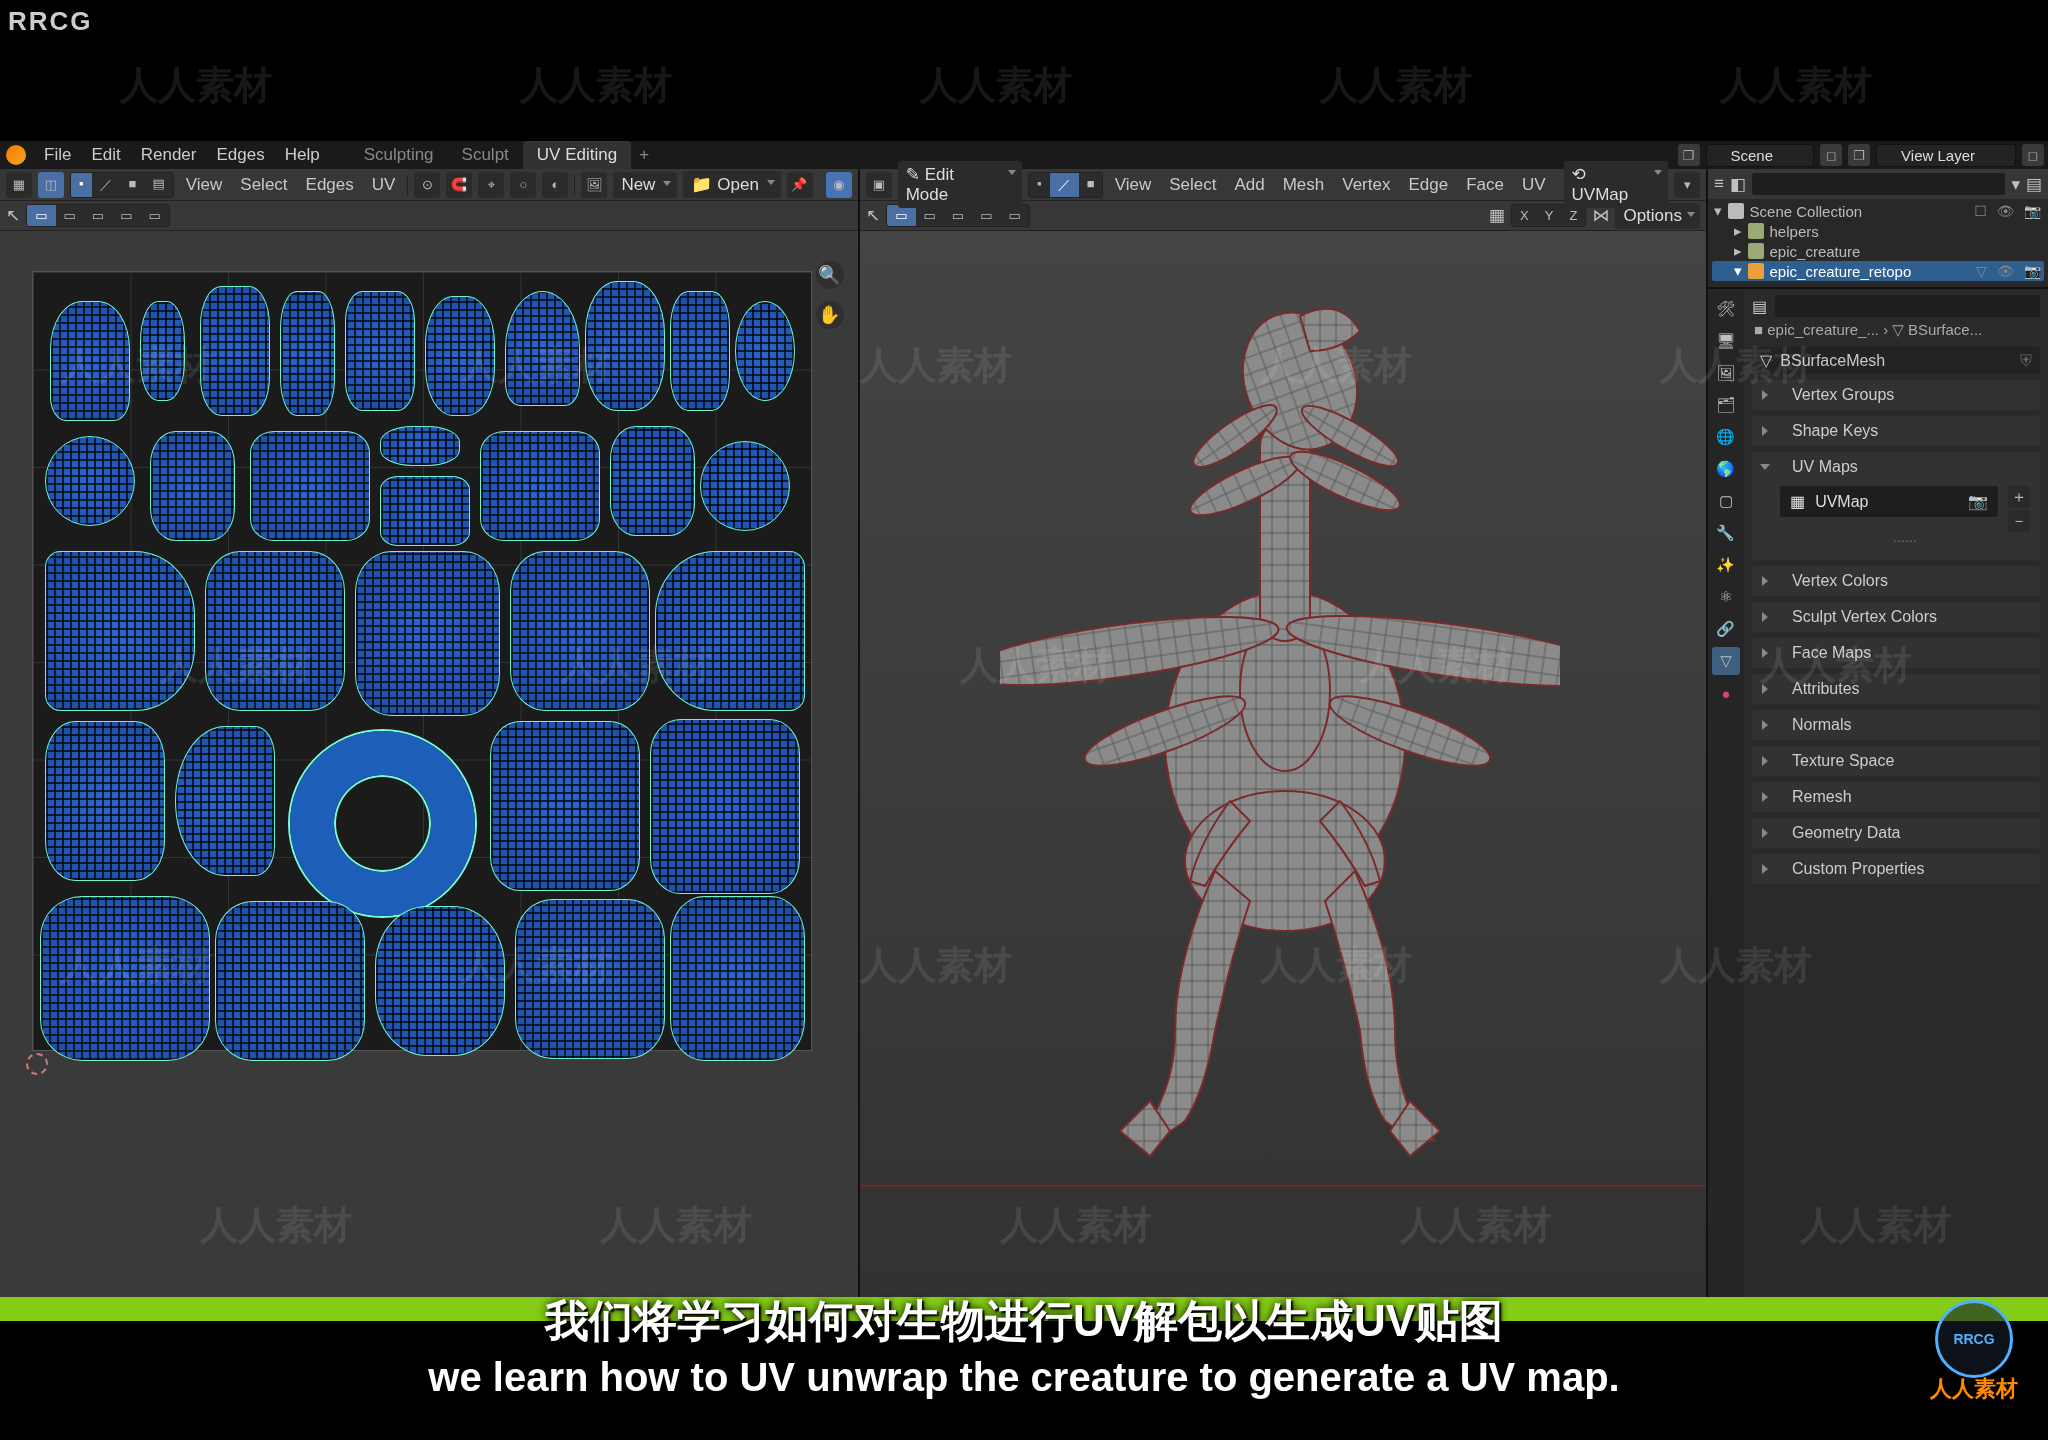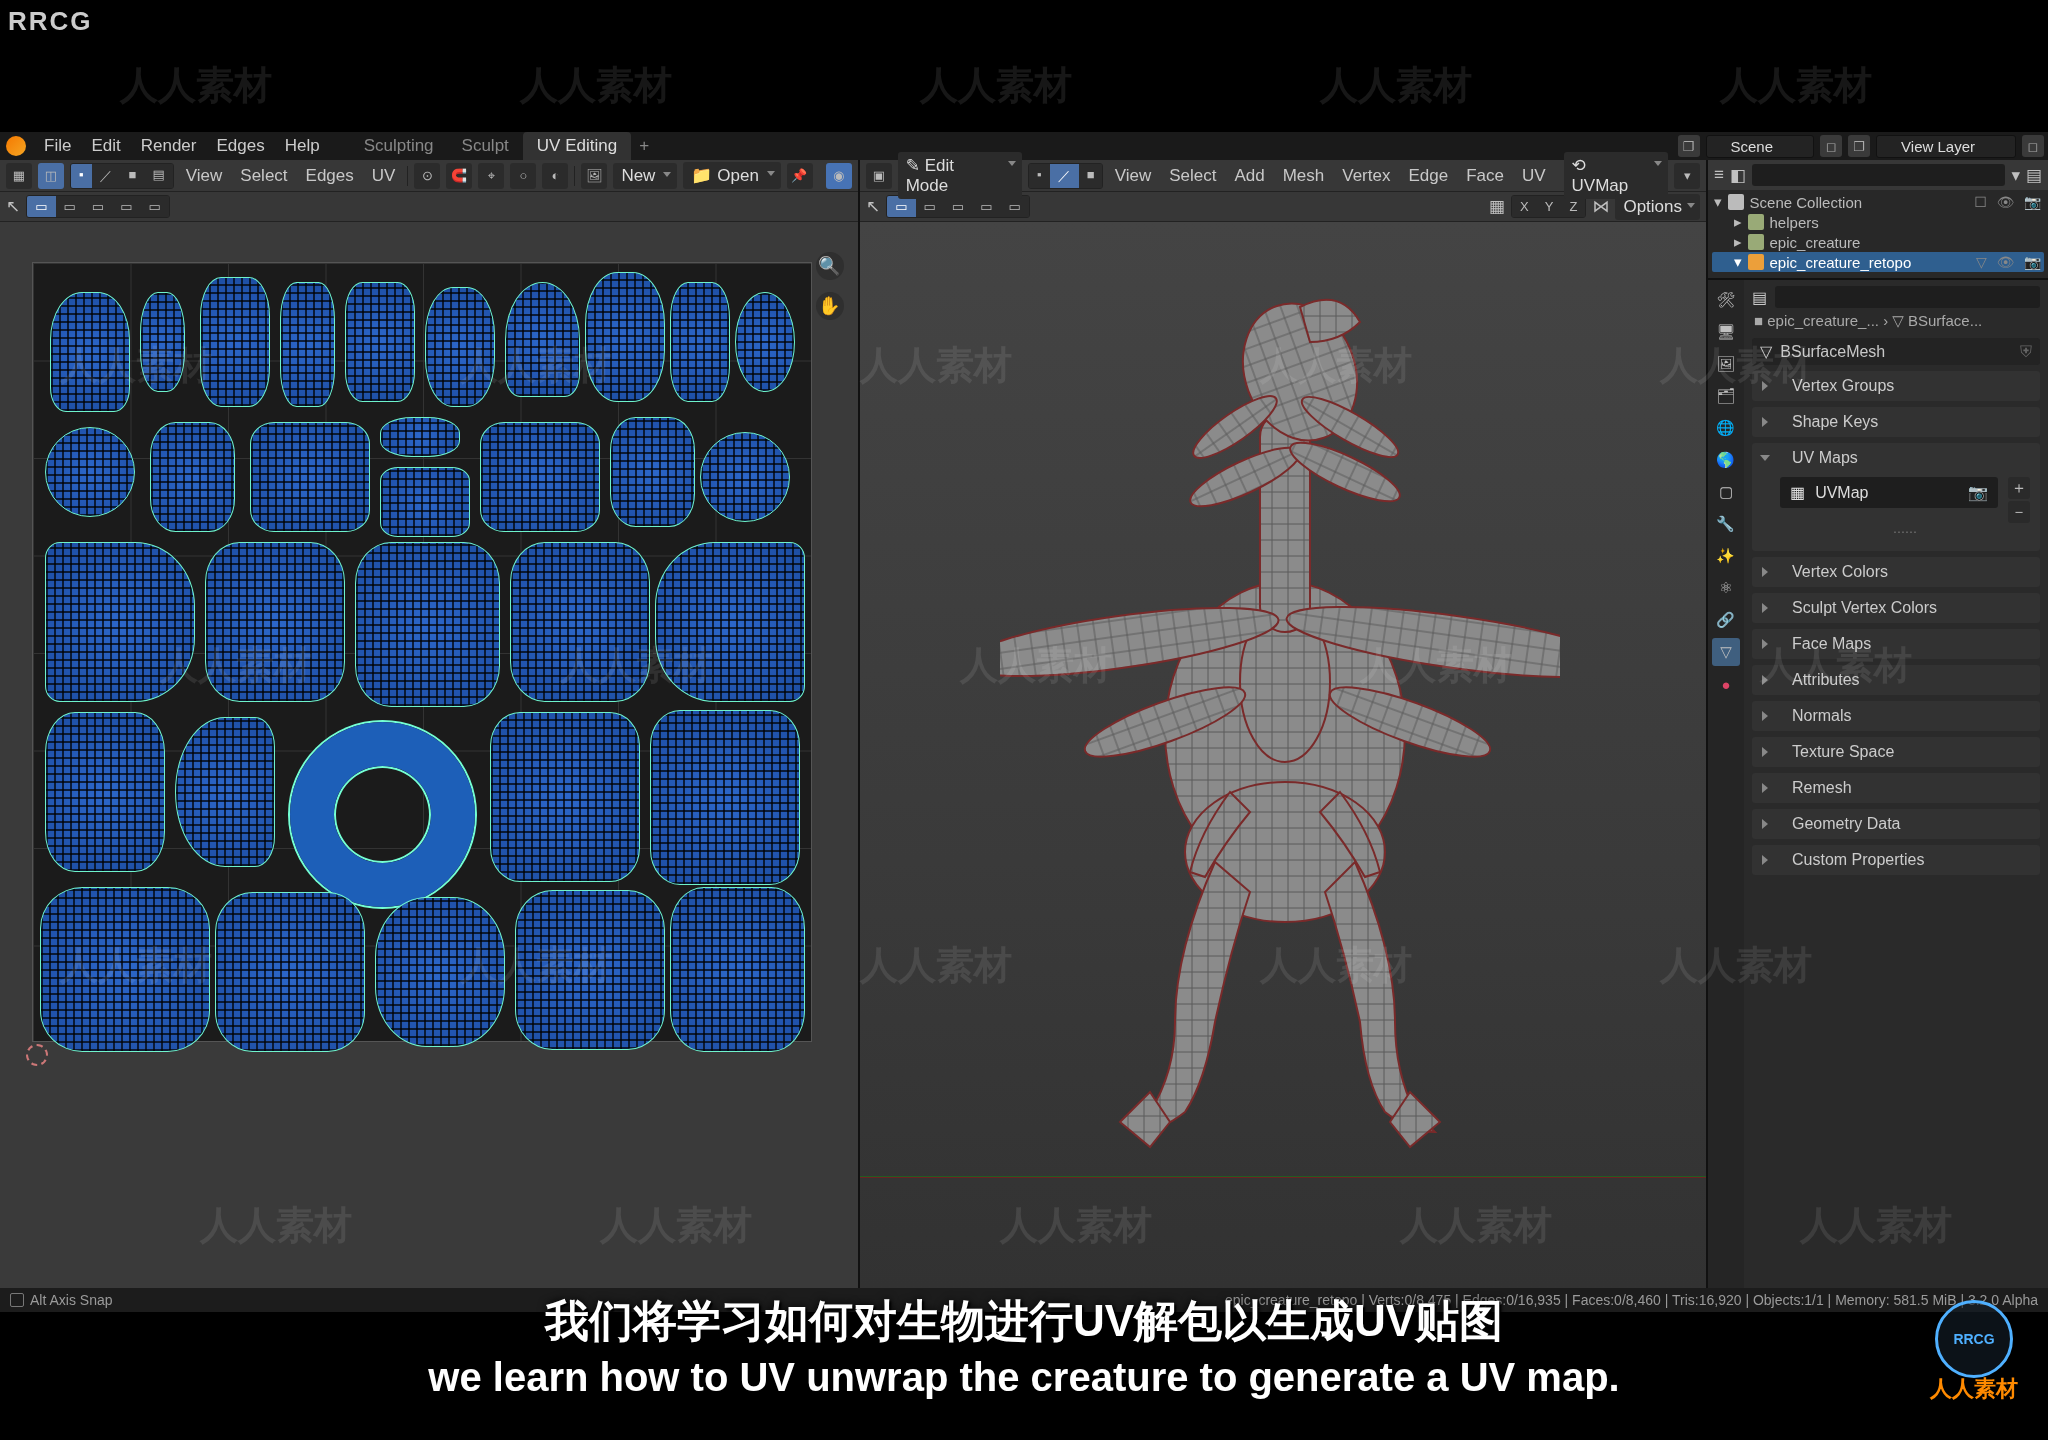--- a/index.html
+++ b/index.html
@@ -1,19 +1,19 @@
 <!DOCTYPE html>
 <html><head>
 <meta charset="utf-8">
 <style>
 *{margin:0;padding:0;box-sizing:border-box;font-family:sans-serif;user-select:none}
 html,body{width:2048px;height:1440px;background:#000;overflow:hidden}
 .watermark{position:absolute;pointer-events:none;z-index:9999;opacity:0.09;color:#fff;font-size:38px;font-weight:bold}
 .top-brand{position:absolute;top:6px;left:8px;color:#ccc;font-size:26px;font-weight:bold;letter-spacing:2px;z-index:10}
-.app{position:absolute;top:132px;left:0;width:2048px;height:1180px;background:#84cc16;color:#c0c0c0;font-size:17px}
+.app{position:absolute;top:141px;left:0;width:2048px;height:1180px;background:#84cc16;color:#c0c0c0;font-size:17px}
 
 .menubar{height:28px;background:#1a1a1a;display:flex;align-items:center;padding:0 6px;gap:0}
 .menubar .blender-logo{width:20px;height:20px;background:linear-gradient(135deg,#f57900,#f5a623);border-radius:50%;margin-right:8px}
 .menubar .m{padding:0 10px;color:#ccc;cursor:pointer}
 
 .ws-tabs{display:flex;align-items:center;margin-left:20px;gap:0}
 .ws-tabs .tab{padding:4px 14px;color:#888;border-top-left-radius:4px;border-top-right-radius:4px;cursor:pointer}
 .ws-tabs .tab.active{background:#323232;color:#ddd}
 .ws-tabs .plus{color:#888;padding:0 8px;cursor:pointer}
 .scene-bar{position:absolute;right:4px;top:0;height:28px;display:flex;align-items:center;gap:6px}
@@ -490,24 +490,20 @@
                   <span class="tri"></span>
                   <span>Custom Properties</span>
                 </div>
               </div>
           </div>
         </div>
       </div>
     </div>
   </div>
 
-  <div class="footer">
-    <span class="left-status"><span style="display:inline-block;width:14px;height:14px;border:1px solid #777;border-radius:2px;margin-right:6px;vertical-align:-2px"></span><span>Alt   Axis Snap</span></span>
-    <span class="right-stats">epic_creature_retopo | Verts:0/8,475 | Edges:0/16,935 | Faces:0/8,460 | Tris:16,920 | Objects:1/1 | Memory: 581.5 MiB | 3.2.0 Alpha</span>
-  </div>
 </div>
 
 <div class="subs">
   <div class="cn">我们将学习如何对生物进行UV解包以生成UV贴图</div>
   <div class="en">we learn how to UV unwrap the creature to generate a UV map.</div>
 </div>
 
 <div class="badge">
   <div class="circ">RRCG</div>
   <div class="txt">人人素材</div>

